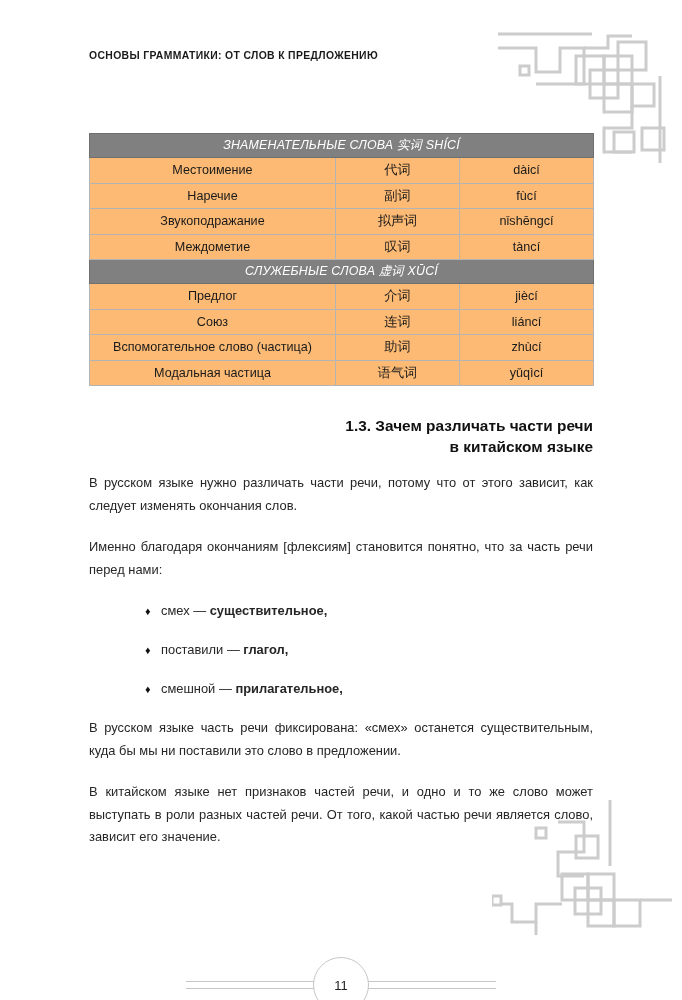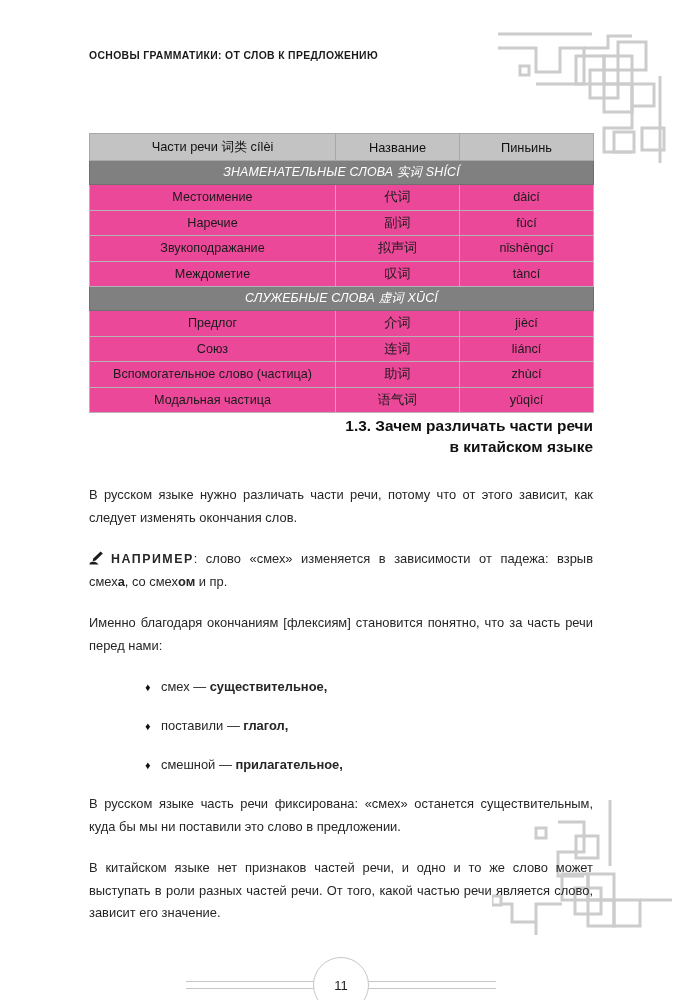--- a/index.html
+++ b/index.html
@@ -76,21 +76,21 @@
   }
   tr.group-row td {
     background: #808080;
     color: #ffffff;
     height: 23px;
     font-size: 12.4px;
     font-style: italic;
     border-color: #6f6f6f;
     letter-spacing: 0.2px;
   }
-  tr.data-row td { background: #ec4899; height: 24.5px; }
+  tr.data-row td { background: #fdba74; height: 24.5px; }
   td.han { font-family: "DejaVu Sans", sans-serif; font-size: 13.2px; }
   td.pin { font-size: 12.6px; }
   .mix-han { font-family: "DejaVu Sans", sans-serif; }
 
   
   .section-title {
     position: absolute;
     left: 89px;
     top: 415px;
     width: 504px;
@@ -102,21 +102,21 @@
   }
 
   
   .body-col {
     position: absolute;
     left: 89px;
     top: 472px;
     width: 504px;
   }
   p.para {
-    margin: 12px 0 19px 0;
+    margin: 0 0 19px 0;
     font-size: 12.9px;
     line-height: 22.5px;
     text-align: justify;
     color: #262626;
   }
   p.para:last-child { margin-bottom: 0; }
 
   .example-block { position: relative; }
   .ex-icon {
     display: inline-block;
@@ -229,25 +229,20 @@
   <div class="running-head">ОСНОВЫ ГРАММАТИКИ: ОТ СЛОВ К ПРЕДЛОЖЕНИЮ</div>
 
   <div class="tbl-wrap">
     <table class="parts">
       <colgroup>
           <col class="c1">
           <col class="c2">
           <col class="c3">
         </colgroup>
       <tbody id="tbl-body">
-          <tr class="head-row">
-            <td>Части речи <span class="mix-han">词类</span> cílèi</td>
-            <td>Название</td>
-            <td>Пиньинь</td>
-          </tr>
           <tr class="group-row">
             <td colspan="3">ЗНАМЕНАТЕЛЬНЫЕ СЛОВА <span class="mix-han">实词</span> SHÍCÍ</td>
           </tr>
           <tr class="data-row">
             <td>Местоимение</td>
             <td class="han">代词</td>
             <td class="pin">dàicí</td>
           </tr>
           <tr class="data-row">
             <td>Наречие</td>
@@ -294,29 +289,20 @@
   <div class="section-title">
     <span>1.3. </span>
     <span>Зачем различать части речи</span><br>
     <span>в китайском языке</span>
   </div>
 
   <div class="body-col">
 
     <p class="para">В русском языке нужно различать части речи, потому что от этого зависит, как следует изменять окончания слов.</p>
 
-    <p class="para example-block">
-      <span class="ex-icon">
-        <svg width="15" height="14" viewBox="0 0 15 14" fill="#1a1a1a">
-          <path d="M11.6 0.5 L13.8 2.6 L6.6 9.6 L3.6 10.3 L4.3 7.4 Z"></path>
-          <path d="M0.6 12.2 C2.2 10.6 4.4 10.3 6.2 11.1 C7.6 11.7 8.8 12.6 9.6 13.5
-                   L0.6 13.5 Z"></path>
-        </svg>
-      </span><span class="ex-label">НАПРИМЕР</span><span>:</span><span> слово «смех» изменяется в зависимости от падежа: взрыв смех</span><b class="bold">а</b><span>, со смех</span><b class="bold">ом</b><span> и пр.</span>
-    </p>
 
     <p class="para">Именно благодаря окончаниям [флексиям] становится понятно, что за часть речи перед нами:</p>
 
     <ul class="bullets" id="bullet-list">
         <li><span class="dia">♦</span><span>смех — </span><b class="bold">существительное,</b></li>
         <li><span class="dia">♦</span><span>поставили — </span><b class="bold">глагол,</b></li>
         <li><span class="dia">♦</span><span>смешной — </span><b class="bold">прилагательное,</b></li>
       </ul>
 
     <p class="para">В русском языке часть речи фиксирована: «смех» останется существительным, куда бы мы ни поставили это слово в предложении.</p>

